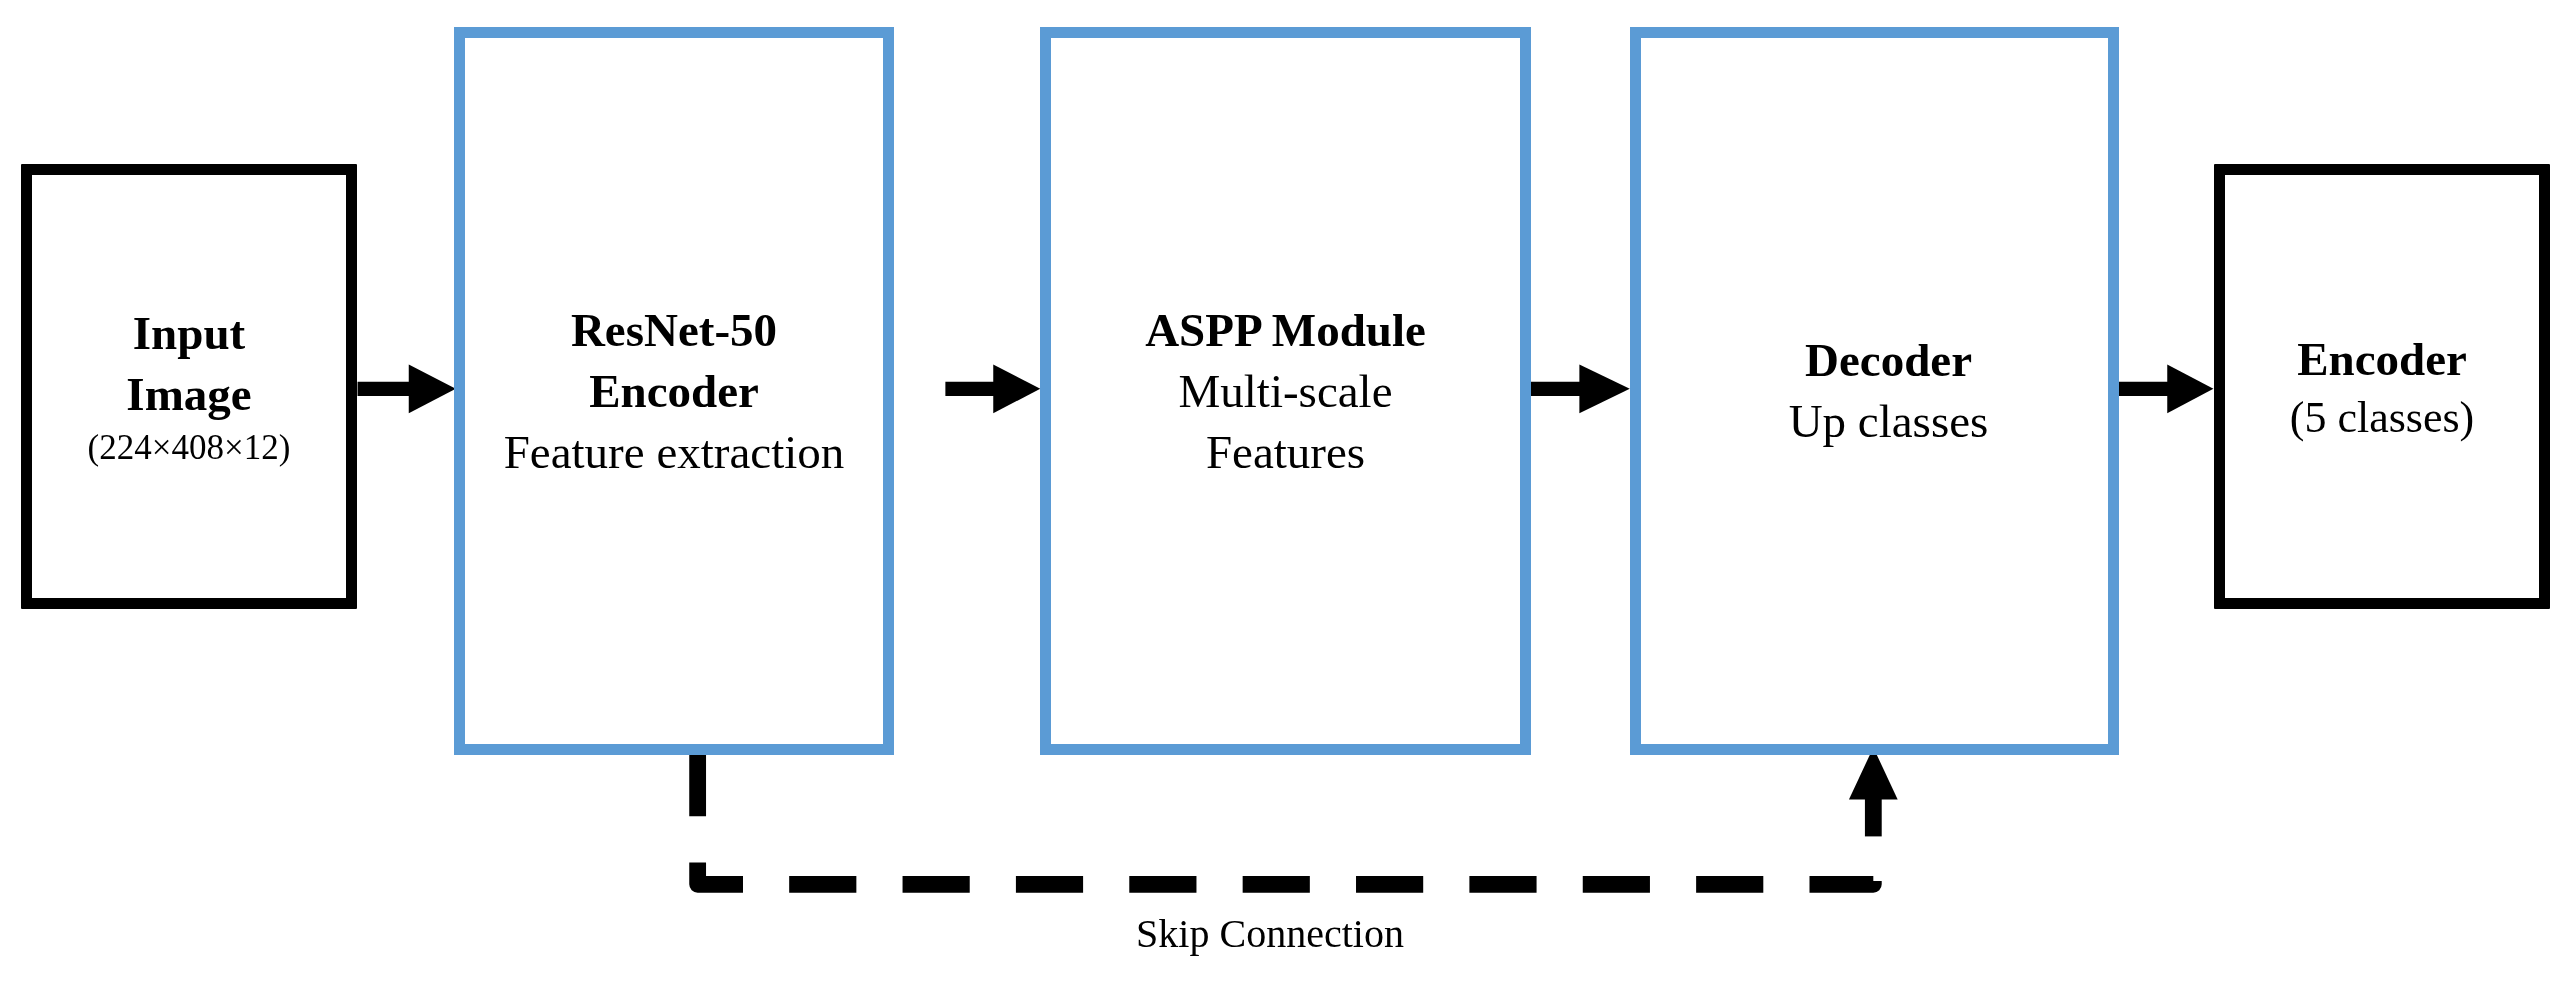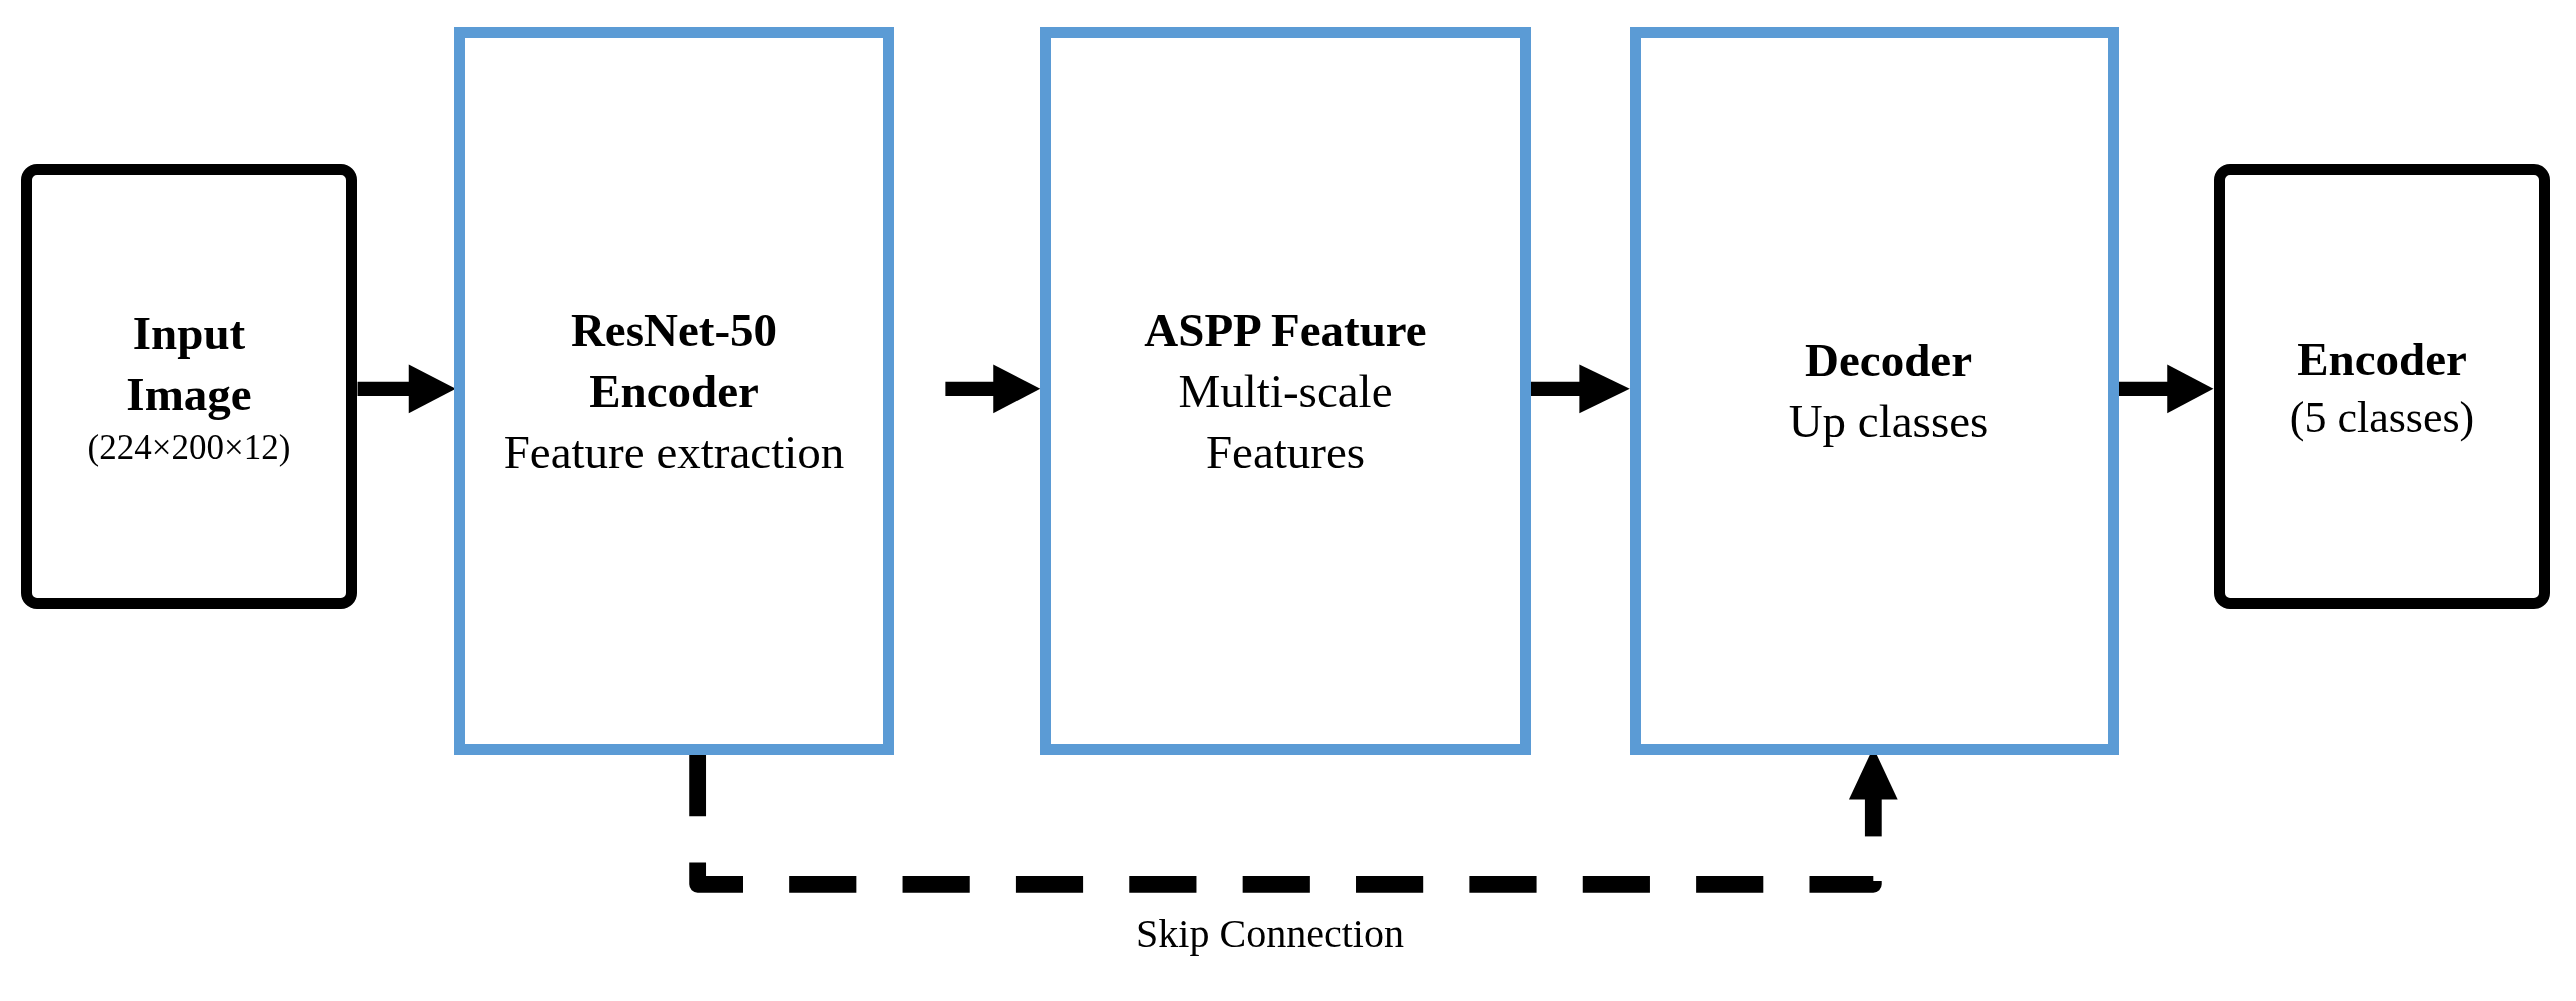--- a/index.html
+++ b/index.html
@@ -15,21 +15,21 @@
     font-family:"Liberation Serif", serif;
     color:var(--line_black);
     overflow:hidden;
   }
   .overlay{position:absolute;left:0;top:0;width:2576px;height:1001px;}
   .block{
     position:absolute;box-sizing:border-box;background:#ffffff;
     display:flex;flex-direction:column;justify-content:center;align-items:center;
     text-align:center;
   }
-  .block.black{border:11.8px solid var(--line_black);border-radius:16px;}
+  .block.black{border:11.8px solid var(--line_black);border-radius:1px;}
   .block.blue{border:11px solid var(--accent_blue);}
   .b-input  {left:21px;  top:164px; width:336px; height:445px;}
   .b-encoder{left:454px; top:27px;  width:440px; height:728px;}
   .b-aspp   {left:1040px;top:27px;  width:491px; height:728px;}
   .b-decoder{left:1630px;top:27px;  width:489px; height:728px;padding-left:28px;}
   .b-output {left:2214px;top:164px; width:336px; height:445px;}
   .line{font-size:47px;line-height:61px;white-space:nowrap;}
   .line.bold{font-weight:bold;}
   .line.small{font-size:35px;line-height:45px;}
   .line.mid{font-size:44px;line-height:55px;}
@@ -68,31 +68,31 @@
     <path d="M 830 892 L 830 1053 L 2230 1053 L 2230 1000" fill="none" stroke-width="20" stroke-dasharray="80 55" stroke-linecap="butt" stroke-linejoin="round" stroke="#000000"></path>
     <g>
       <line x1="2230" y1="996" x2="2230" y2="950" stroke-width="20" stroke="#000000"></line>
       <polygon points="2201,952 2259,952 2230,890" fill="#000000"></polygon>
     </g>
   </svg>
 
   <div class="block black b-input">
     <div class="line bold">Input</div>
     <div class="line bold">Image</div>
-    <div class="line small">(224×200×12)</div>
+    <div class="line small">(224×408×12)</div>
   </div>
 
   <div class="block blue b-encoder">
     <div class="line bold">ResNet-50</div>
     <div class="line bold">Encoder</div>
     <div class="line">Feature extraction</div>
   </div>
 
   <div class="block blue b-aspp">
-    <div class="line bold">ASPP Feature</div>
+    <div class="line bold">ASPP Module</div>
     <div class="line">Multi-scale</div>
     <div class="line">Features</div>
   </div>
 
   <div class="block blue b-decoder">
     <div class="line bold">Decoder</div>
     <div class="line">Up classes</div>
   </div>
 
   <div class="block black b-output">

